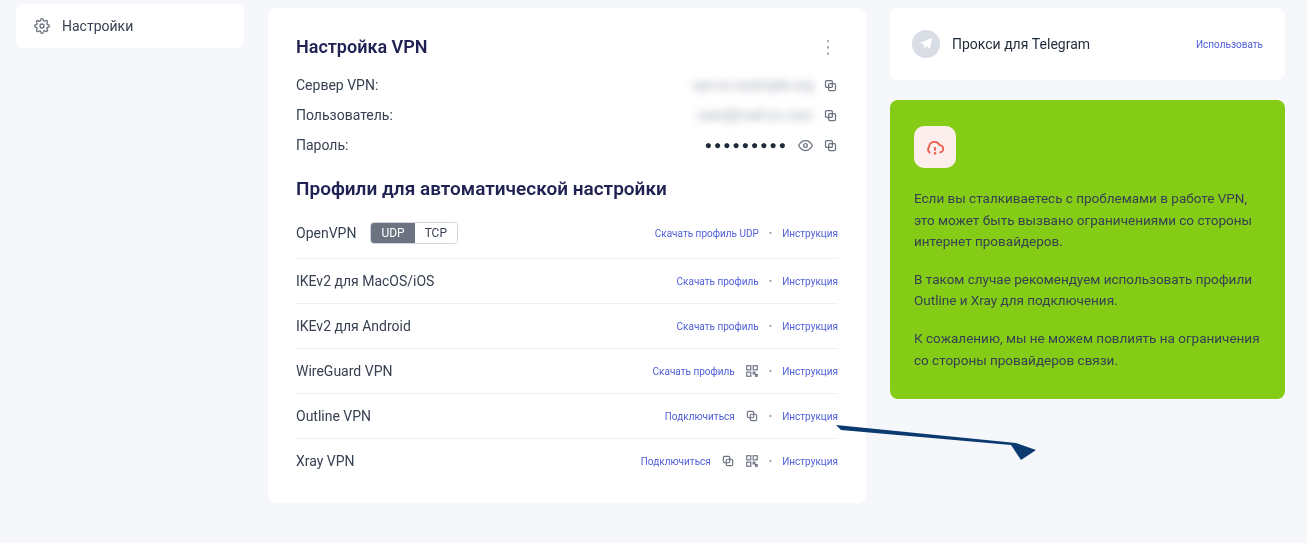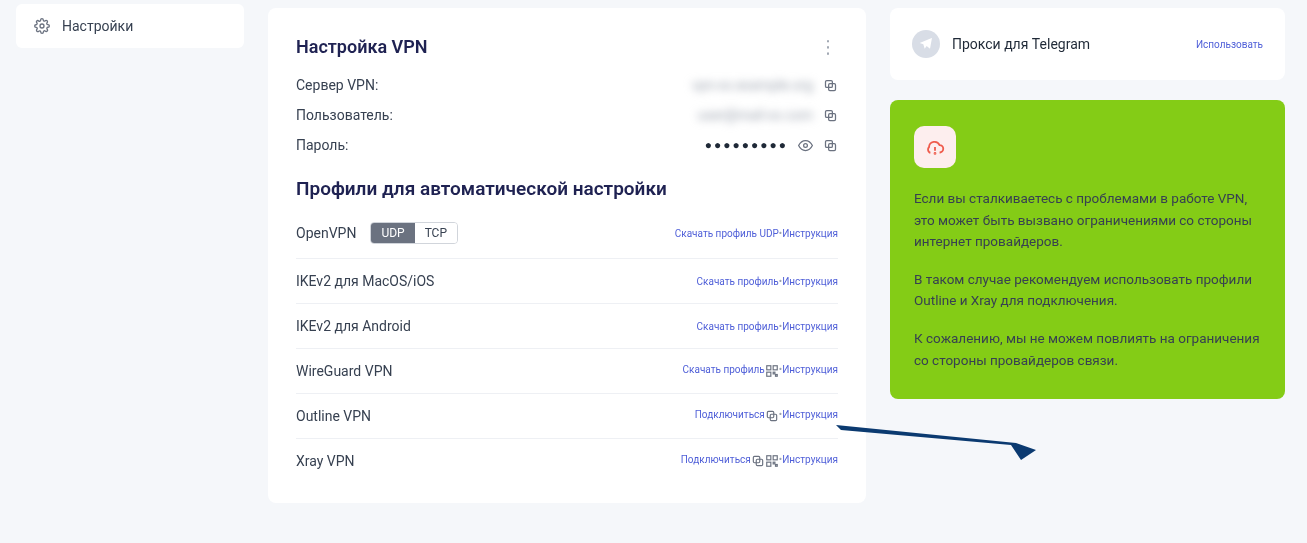--- a/index.html
+++ b/index.html
@@ -64,21 +64,21 @@
   justify-content: space-between;
   align-items: center;
   padding: 14px 0;
   border-bottom: 1px solid #eef0f4;
 }
 .profile-row:last-child { border-bottom: none; }
 .profile-left { display: flex; align-items: center; gap: 14px; color: #374151; }
 .toggle-group { display: inline-flex; border: 1px solid #d1d5db; border-radius: 4px; overflow: hidden; font-size: 12px; }
 .toggle-opt { padding: 3px 10px; background: #fff; color: #374151; cursor: pointer; }
 .toggle-opt.active { background: #6b7280; color: #fff; }
-.profile-actions { display: flex; align-items: flex-start; }
+.profile-actions { display: flex; align-items: center; gap: 10px; }
 .link { color: #4f5fd8; cursor: pointer; font-size: 10px; }
 .bullet { color: #9ca3af; font-size: 10px; }
 .right-col { width: 395px; display: flex; flex-direction: column; gap: 20px; margin-top: 8px; }
 .telegram-card {
   background: #fff;
   border-radius: 8px;
   padding: 22px 22px;
   display: flex;
   align-items: center;
   justify-content: space-between;

